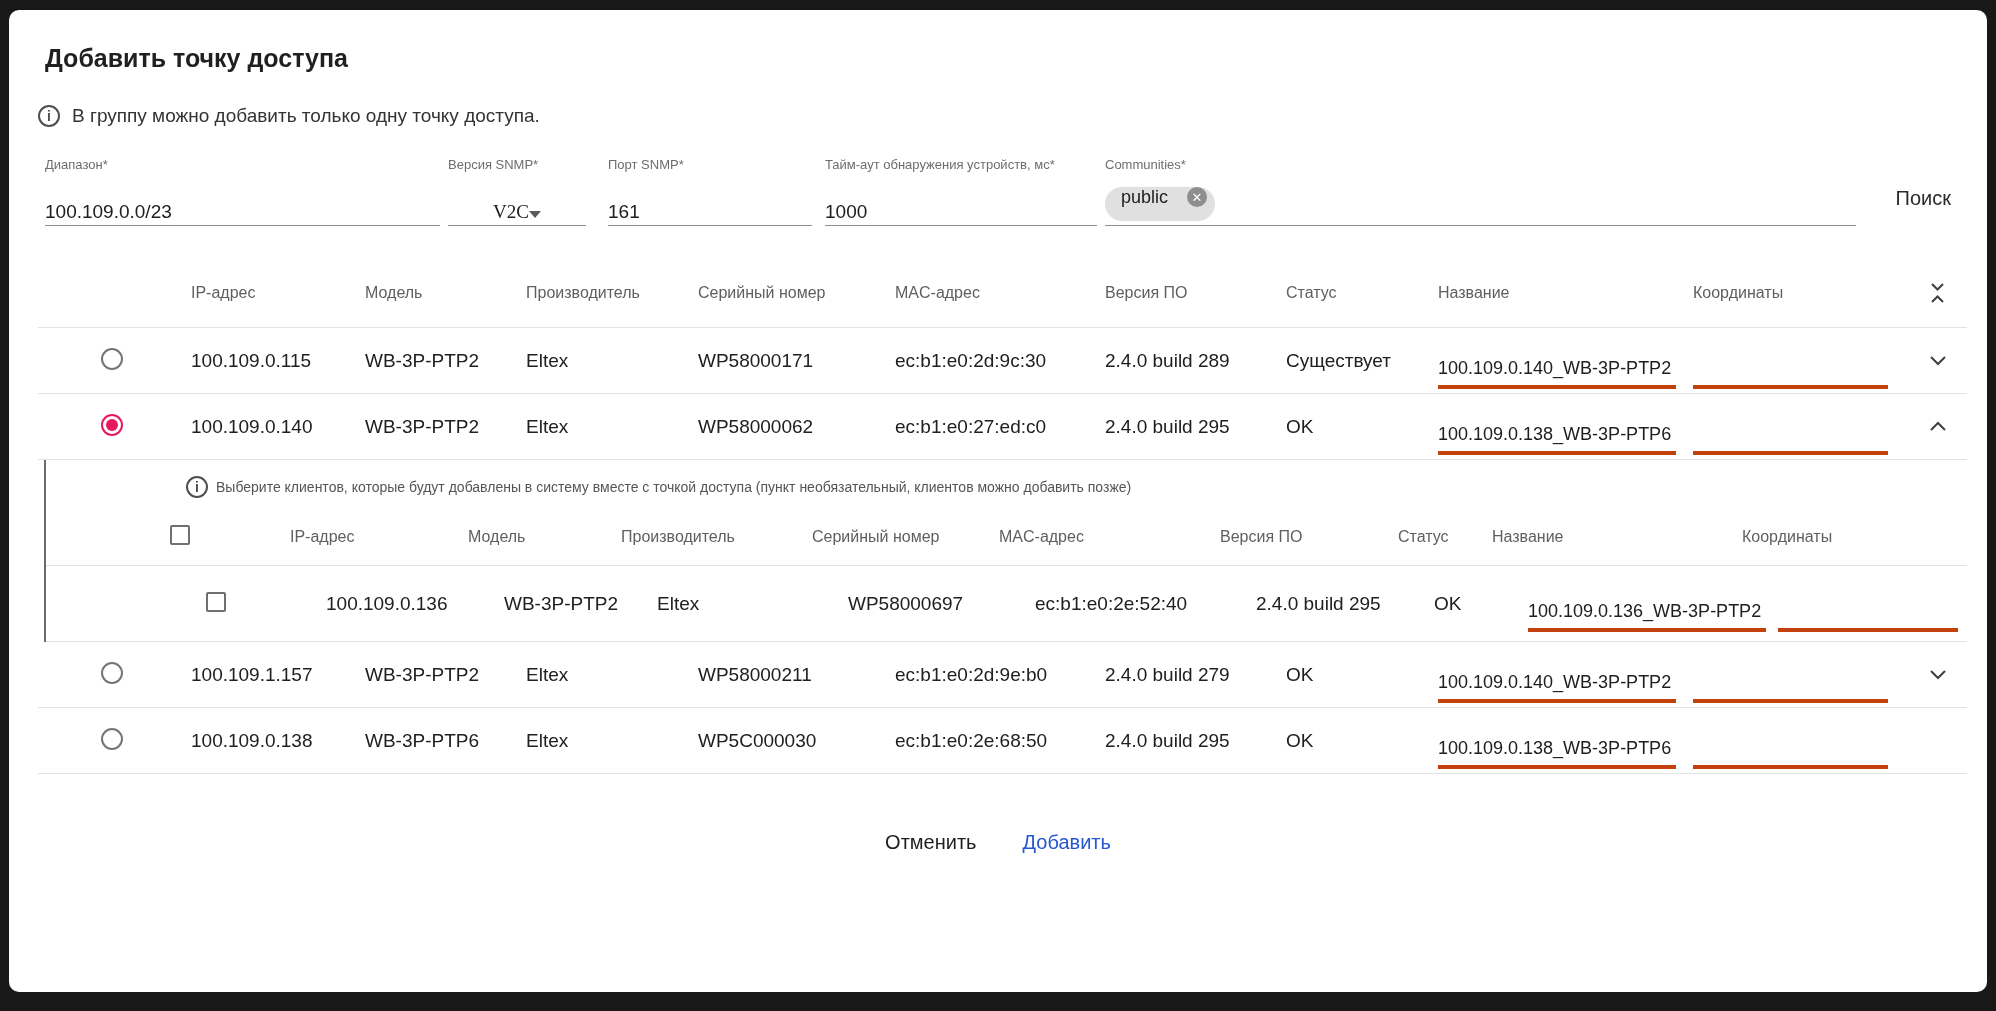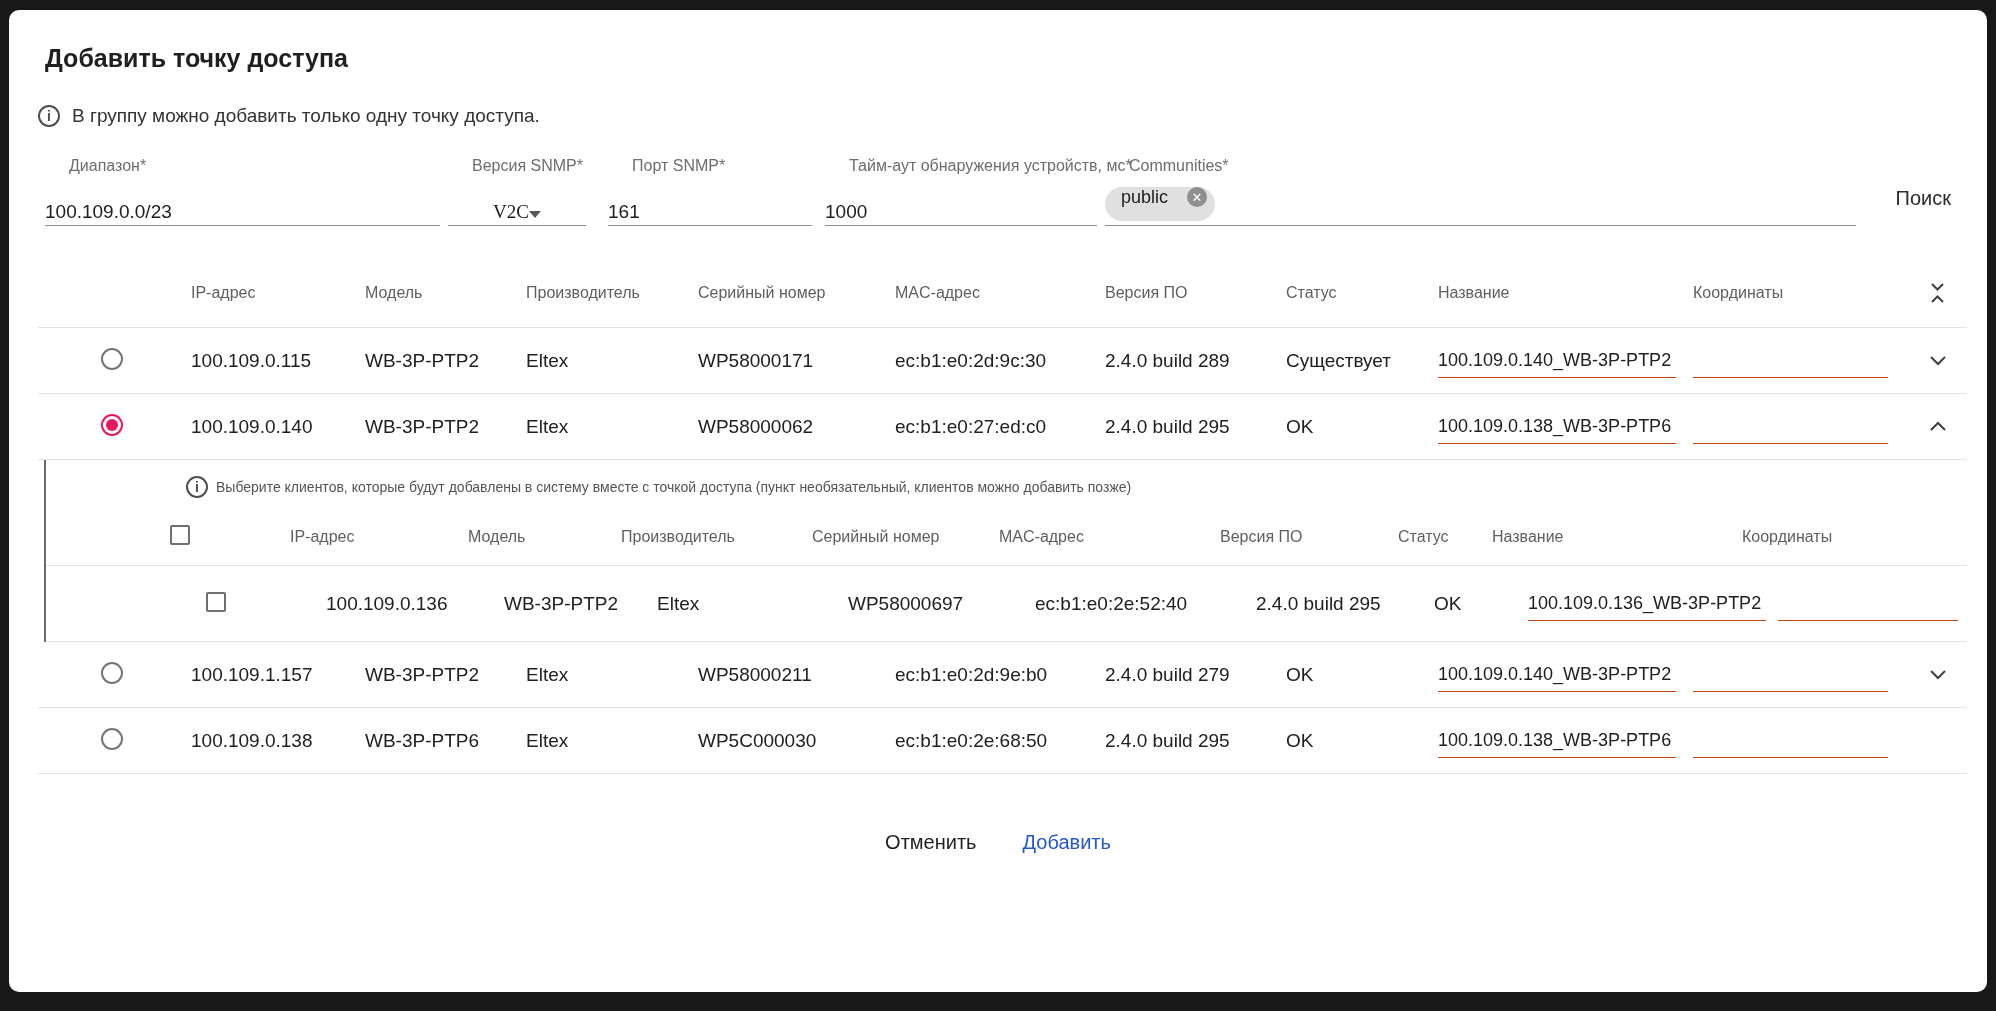--- a/index.html
+++ b/index.html
@@ -19,21 +19,21 @@
   .info-text { font-size:19px; color:#333333; }
   .info-icon {
     width:22px; height:22px; flex:0 0 22px; border:2px solid #4f4f4f; border-radius:50%;
     display:inline-flex; align-items:center; justify-content:center;
     font-size:14px; font-weight:700; color:#4f4f4f; font-style:normal;
   }
 
   
   .form-row { margin:30px 32px 0 36px; display:flex; align-items:flex-end; }
   .field { display:flex; flex-direction:column; }
-  .flabel { font-size:16px; color:#6d6d6d; height:17px; white-space:nowrap;margin-left:24px; }
+  .flabel { font-size:13px; color:#6d6d6d; height:17px; white-space:nowrap; }
   .fvalue {
     height:44px; margin-top:8px; display:flex; align-items:flex-end; padding-bottom:2px;
     border-bottom:1px solid #8f8f8f; font-size:19px; color:#202020; white-space:nowrap;
   }
   .f-range { width:395px; margin-right:8px; }
   .f-ver   { width:138px; margin-right:22px; }
   .f-ver .fvalue { justify-content:center;font-family:Liberation Serif, serif; }
   .f-port  { width:204px; margin-right:13px; }
   .f-time  { width:272px; margin-right:8px; }
   .f-comm  { width:751px; }
@@ -81,22 +81,22 @@
   .radio.selected { border-color:var(--accent-pink,#e8185d); }
   .radio.selected::after {
     content:""; position:absolute; inset:3px; border-radius:50%;
     background:var(--accent-pink,#e8185d);
   }
   .checkbox {
     width:20px; height:20px; border:2px solid #6f6f6f; border-radius:2px;
     display:inline-block; cursor:pointer; background:#fff;
   }
   .uinput {
-    border:none; border-bottom:1px solid #c2410c; background:transparent; outline:none;
-    font-family:inherit; font-size:18px; color:#202020; padding:0 0 6px 0; position:relative; top:3px;
+    border:none; border-bottom:4px solid #c2410c; background:transparent; outline:none;
+    font-family:inherit; font-size:18px; color:#202020; padding:0 0 6px 0; position:relative; top:13px;
   }
   .name-input { width:238px; }
   .coords-input { width:195px; }
   .sub-coords-input { width:180px; }
   .chev { display:inline-flex; cursor:pointer; justify-self:center; }
 
   
   .exp { border-left:2px solid #6b6b6b; margin-left:6px; }
   .exp-info { padding:16px 0 10px 140px; display:flex; align-items:center; gap:8px; }
   .exp-info .info-text { font-size:14px; color:#555555; }

